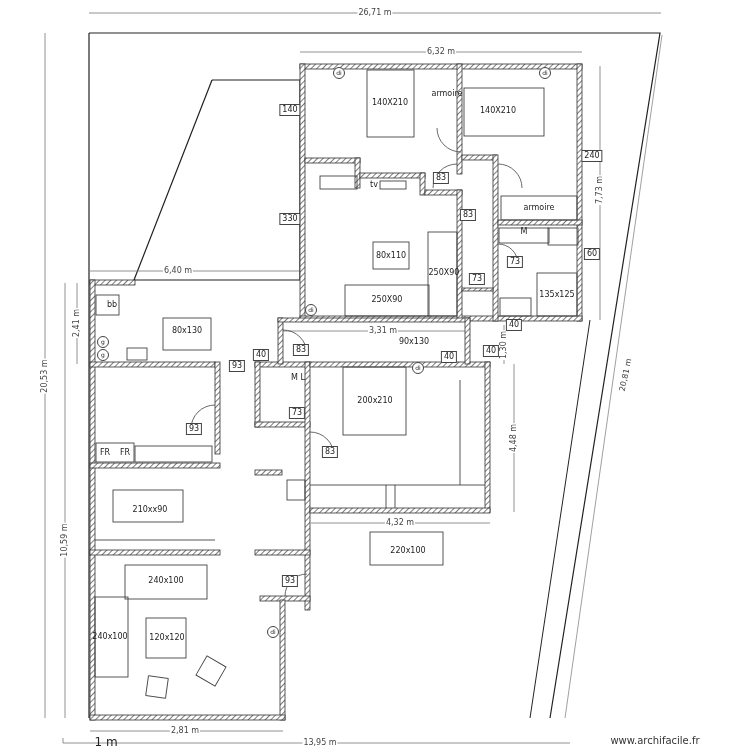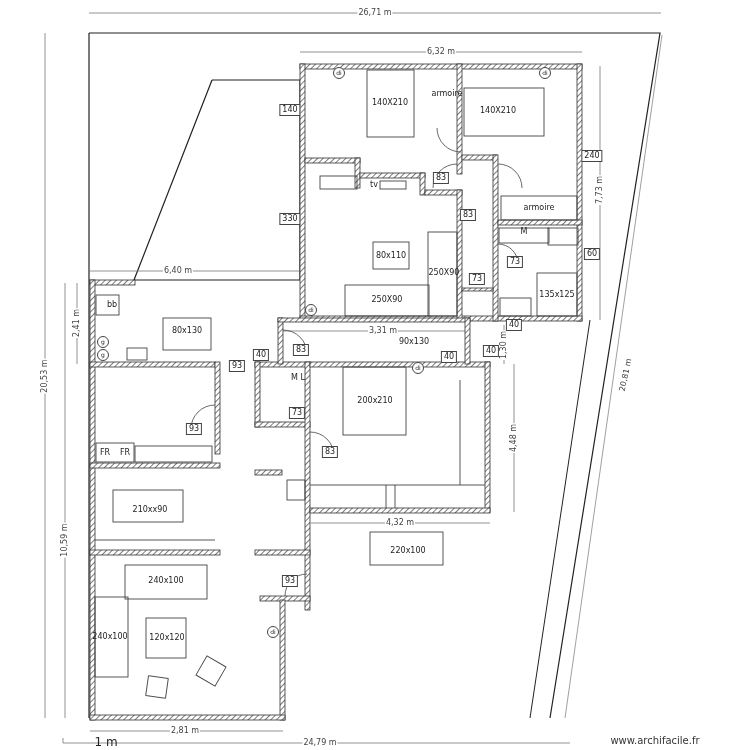--- a/index.html
+++ b/index.html
@@ -137,21 +137,21 @@
     <path d="M498 244 A 20 20 0 0 1 518 264"></path>
   </g>
 </svg>
 
 <div class="dim" style="left:375px;top:13px">26,71 m</div>
 <div class="dim" style="left:441px;top:52px">6,32 m</div>
 <div class="dim" style="left:178px;top:271px">6,40 m</div>
 <div class="dim" style="left:383px;top:331px">3,31 m</div>
 <div class="dim" style="left:400px;top:523px">4,32 m</div>
 <div class="dim" style="left:185px;top:731px">2,81 m</div>
-<div class="dim" style="left:320px;top:743px">24,79 m</div>
+<div class="dim" style="left:320px;top:743px">13,95 m</div>
 <div class="scale" style="left:106px;top:742px">1 m</div>
 <div class="vdim" style="left:45px;top:376px">20,53 m</div>
 <div class="vdim" style="left:77px;top:323px">2,41 m</div>
 <div class="vdim" style="left:65px;top:540px">10,59 m</div>
 <div class="vdim" style="left:600px;top:190px">7,73 m</div>
 <div class="vdim" style="left:504px;top:345px">1,30 m</div>
 <div class="vdim" style="left:514px;top:438px">4,48 m</div>
 <div class="rdim" style="left:626px;top:375px">20,81 m</div>
 
 <div class="lbl" style="left:390px;top:103px">140X210</div>

